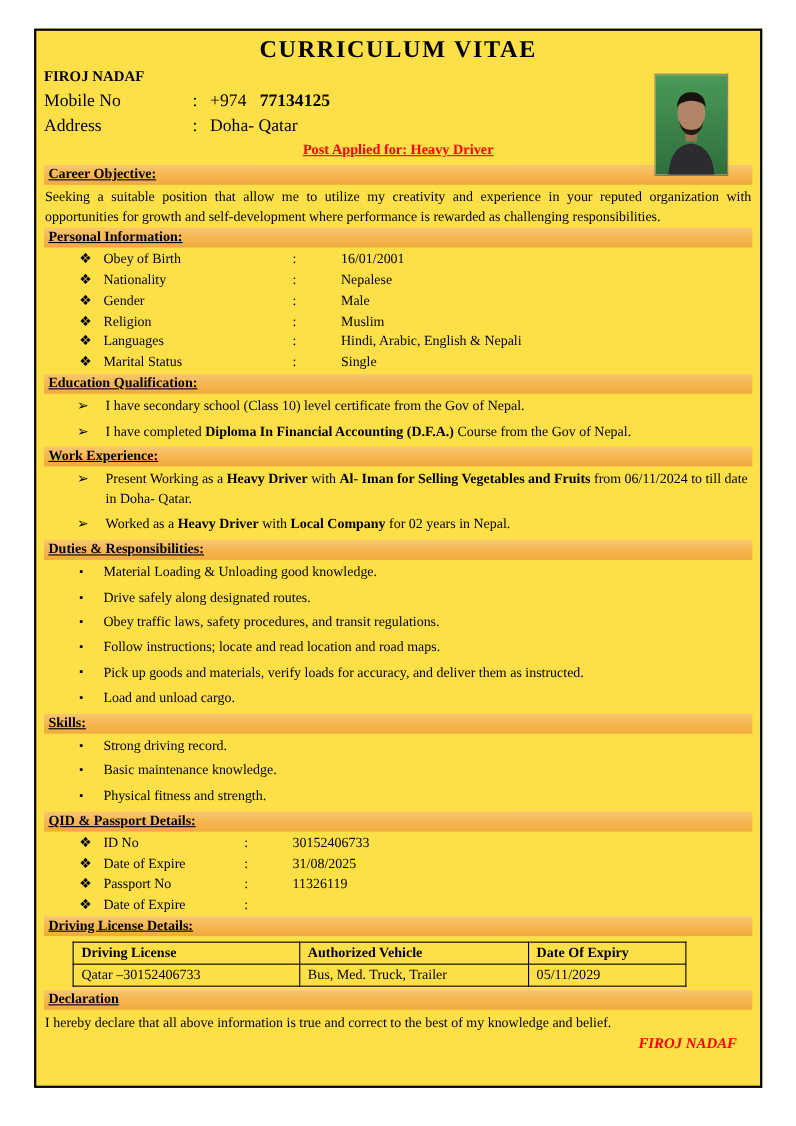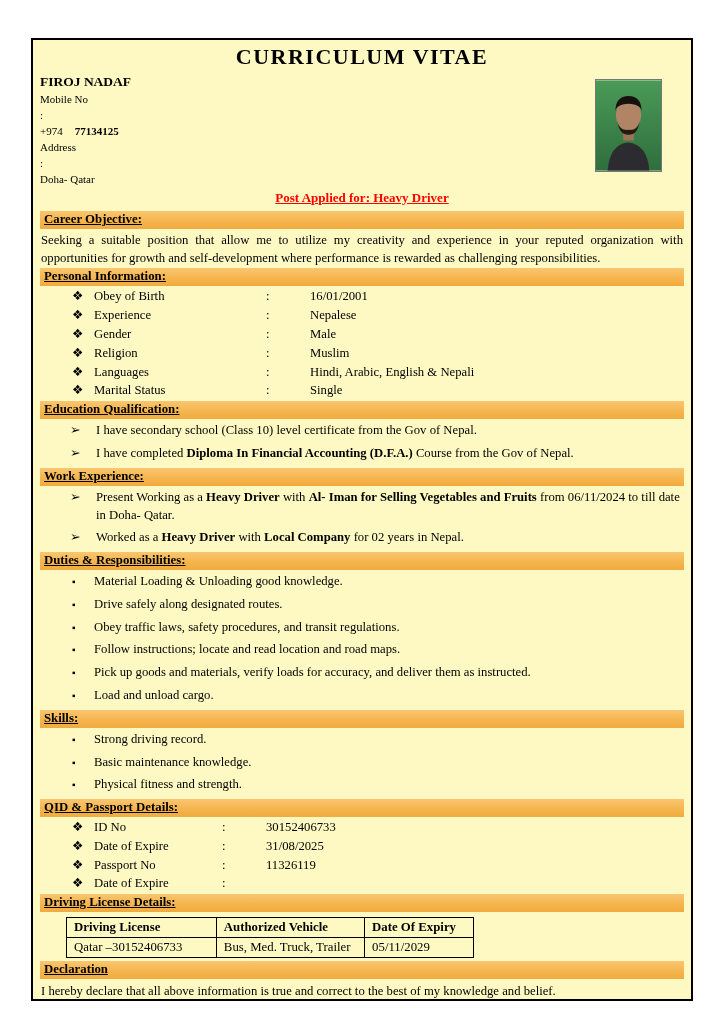--- a/index.html
+++ b/index.html
@@ -3,31 +3,31 @@
 <meta charset="utf-8">
 <style>
   * { margin:0; padding:0; box-sizing:border-box; }
   html,body { background:#fff; }
   body {
     width:724px; height:1024px; position:relative;
     font-family:"Liberation Serif", serif; color:#000;
     font-size:12.7px;
   }
   .frame {
-    position:absolute; left:31px; top:38px; width:662px; height:963px;
-    border:2px solid #000; background:#fef9c3; padding:4px 7px 6px 7px;
+    position:absolute; left:31px; top:26px; width:662px; height:963px;
+    border:2px solid #000; background:#fde047; padding:4px 7px 6px 7px;
     overflow:hidden;
   }
   .page-title {
     text-align:center; font-size:22px; font-weight:bold; letter-spacing:1.5px;
     line-height:1.2; margin-bottom:2px;
   }
   .head { position:relative; }
   .cand-name { font-weight:bold; font-size:13.5px; line-height:1.45; }
-  .hrow { display:flex; font-size:11px; line-height:1.45;flex-direction:column; }
+  .hrow { display:flex; font-size:16px; line-height:1.45; }
   .hlbl { width:135px; }
   .hsep { width:16px; }
   .hval b { margin-left:12px; }
   .post {
     text-align:center; color:var(--accent,#f00); font-weight:bold;
     text-decoration:underline; font-size:13px; line-height:1.45; margin:1px 0 4px 0;
   }
   .photo {
     position:absolute; top:7px; right:22px; width:67px; height:93px;
     border:1px solid #777; overflow:hidden;
@@ -50,21 +50,21 @@
   .kv-narrow .kvl { flex:0 0 128px; }
   .kvc { flex:0 0 44px; }
   .kvv { flex:1; }
   .arrows .li { padding-left:30px; margin:3px 0 5px 0; }
   .arrows .blt { width:26px; flex:0 0 26px; }
   .squares .li { padding-left:32px; margin:3px 0 5px 0; }
   .squares .blt { font-size:10px; padding-top:2px; }
   .txt { flex:1; }
 
   table.lic {
-    border-collapse:collapse; margin:5px 8px 3px 26px; width:408px;
+    border-collapse:collapse; margin:5px 8px 3px 26px; width:558px;
     font-size:12.8px;
   }
   table.lic th, table.lic td { border:1px solid #000; padding:2px 7px; text-align:left; font-weight:normal; }
   table.lic th { font-weight:bold; }
   table.lic col.c1 { width:184px; } table.lic col.c2 { width:186px; } table.lic col.c3 { width:128px; }
 
   .decl { line-height:1.45; margin:3px 1px 0 1px; }
   .sig {
     text-align:right; color:var(--accent,#f00); font-weight:bold; font-style:italic;
     font-size:13.5px; padding-right:14px; margin-top:2px;
@@ -122,21 +122,21 @@
     </div>
     <div class="list kv">
         <div class="li">
           <span class="blt">❖</span>
           <span class="kvl">Obey of Birth</span>
           <span class="kvc">:</span>
           <span class="kvv">16/01/2001</span>
         </div>
         <div class="li">
           <span class="blt">❖</span>
-          <span class="kvl">Experience</span>
+          <span class="kvl">Nationality</span>
           <span class="kvc">:</span>
           <span class="kvv">Nepalese</span>
         </div>
         <div class="li">
           <span class="blt">❖</span>
           <span class="kvl">Gender</span>
           <span class="kvc">:</span>
           <span class="kvv">Male</span>
         </div>
         <div class="li">

